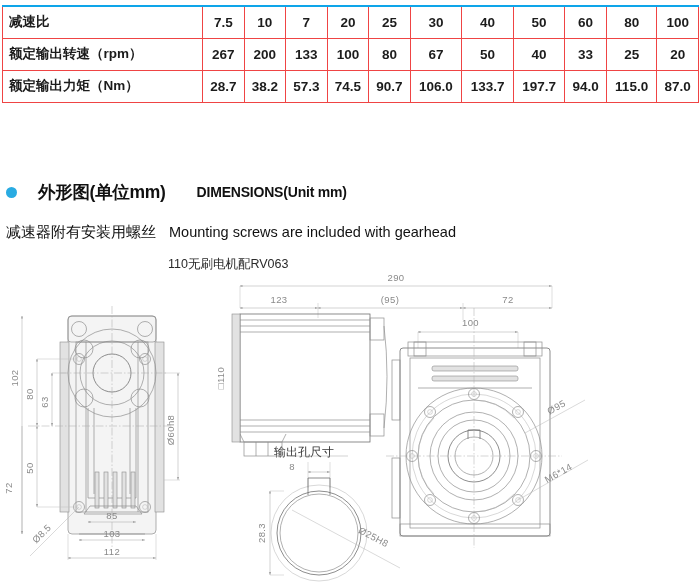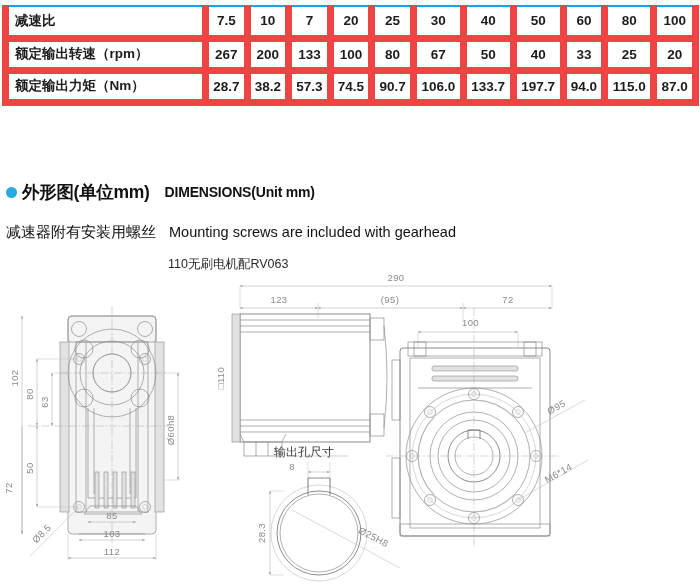--- a/index.html
+++ b/index.html
@@ -14,41 +14,41 @@
   .page { position: relative; width: 700px; height: 584px; }
 
   
   .spec-table {
     position: absolute; left: 2px; top: 5px;
     width: 697px;
     border-collapse: collapse;
     font-size: 13.5px;
   }
   .spec-table td {
-    border: 7px solid #ef4444;
+    border: 1px solid #ef4444;
     height: 32px;
     text-align: center;
     vertical-align: middle;
     padding: 0 2px;
     color: #1c1c1c;
     white-space: nowrap;
     font-weight: 600;
   }
   .spec-table td.rowlabel {
     text-align: left;
     padding-left: 6px;
     width: 200px;
     font-weight: 600;
   }
   .spec-table tr:first-child td { border-top: 2px solid #0ea5e9; }
 
   
   .sec-head {
     position: absolute; left: 6px; top: 180px;
-    display: flex; align-items: center; gap: 3px; text-align: center;
+    display: flex; align-items: center; gap: 19px; text-align: center;
   }
   .bullet {
     width: 11px; height: 11px; border-radius: 50%;
     background: #29abe2; display: inline-block;
     margin-right: 2px;
   }
   .sec-cn {
     font-size: 17.5px; font-weight: 800; letter-spacing: -0.3px;
     color: #111;
   }

